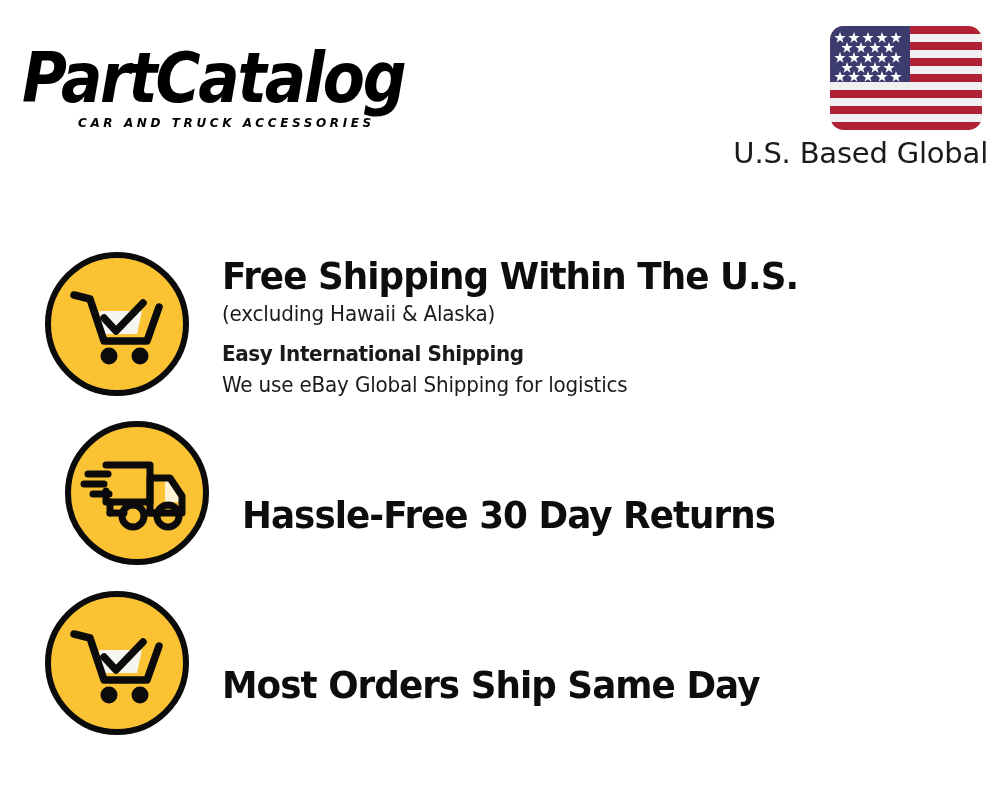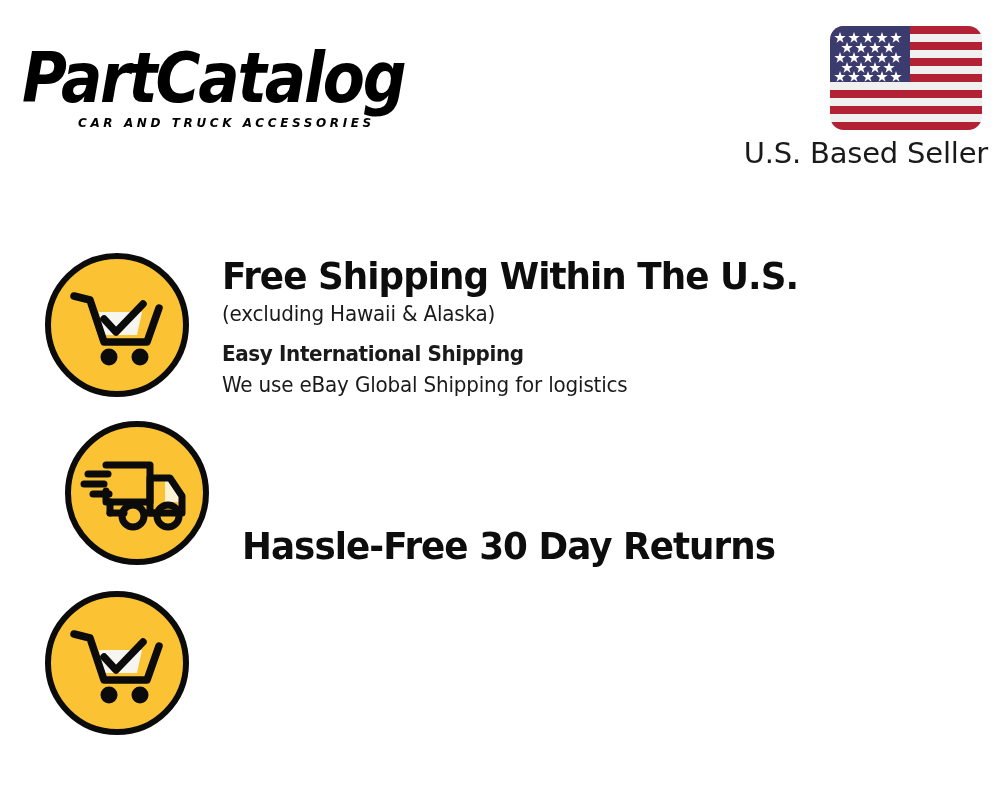--- a/index.html
+++ b/index.html
@@ -93,21 +93,21 @@
     position: absolute;
     top: 230px;
     left: 0;
     width: 1000px;
   }
   .feature-row {
     position: absolute;
     left: 0;
     width: 1000px;
     display: flex;
-    align-items: flex-end;
+    align-items: center;
   }
   .feature-row.r1 { top: 18px; }
   .feature-row.r2 { top: 188px; margin-left: 20px; }
   .feature-row.r3 { top: 358px; }
 
   .badge-icon {
     width: 150px;
     height: 150px;
     flex: 0 0 150px;
     margin-left: 42px;
@@ -197,21 +197,21 @@
           <polygon points="59,36 60.4,40.1 64.7,40.1 61.2,42.7 62.5,46.8 59,44.2 55.5,46.8 56.8,42.7 53.3,40.1 57.6,40.1"></polygon>
 
           <polygon points="10,45 11.4,49.1 15.7,49.1 12.2,51.7 13.5,55.8 10,53.2 6.5,55.8 7.8,51.7 4.3,49.1 8.6,49.1"></polygon>
           <polygon points="24,45 25.4,49.1 29.7,49.1 26.2,51.7 27.5,55.8 24,53.2 20.5,55.8 21.8,51.7 18.3,49.1 22.6,49.1"></polygon>
           <polygon points="38,45 39.4,49.1 43.7,49.1 40.2,51.7 41.5,55.8 38,53.2 34.5,55.8 35.8,51.7 32.3,49.1 36.6,49.1"></polygon>
           <polygon points="52,45 53.4,49.1 57.7,49.1 54.2,51.7 55.5,55.8 52,53.2 48.5,55.8 49.8,51.7 46.3,49.1 50.6,49.1"></polygon>
           <polygon points="66,45 67.4,49.1 71.7,49.1 68.2,51.7 69.5,55.8 66,53.2 62.5,55.8 63.8,51.7 60.3,49.1 64.6,49.1"></polygon>
         </g>
       </svg>
     </div>
-    <div class="seller-text">U.S. Based Seller</div>
+    <div class="seller-text">U.S. Based Global</div>
   </div>
 
 </div>
 
 <div class="features">
 
   <div class="feature-row r1">
     <div class="badge-icon">
       <svg viewBox="0 0 150 150" xmlns="http://www.w3.org/2000/svg" aria-hidden="true">
         <circle cx="75" cy="75" r="69" fill="#FBC334" stroke="#0B0B0B" stroke-width="6"></circle>
@@ -262,15 +262,18 @@
         <circle cx="75" cy="75" r="69" fill="#FBC334" stroke="#0B0B0B" stroke-width="6"></circle>
         <path d="M57 62 L100 62 L95 85 L62 85 Z" fill="#F7F5EF"></path>
         <g fill="none" stroke="#0B0B0B" stroke-width="7.5" stroke-linecap="round" stroke-linejoin="round">
           <path d="M32 46 L48 50 L62 92 L105 92 L117 58"></path>
           <path d="M62 69 L74 82 L101 54"></path>
         </g>
         <circle cx="67" cy="107" r="8.5" fill="#0B0B0B"></circle>
         <circle cx="98" cy="107" r="8.5" fill="#0B0B0B"></circle>
       </svg>
     </div>
+    <div class="feature-text">
+      <div class="feature-title">Most Orders Ship Same Day</div>
+    </div>
   </div>
 
 </div>
 
 </body></html>

